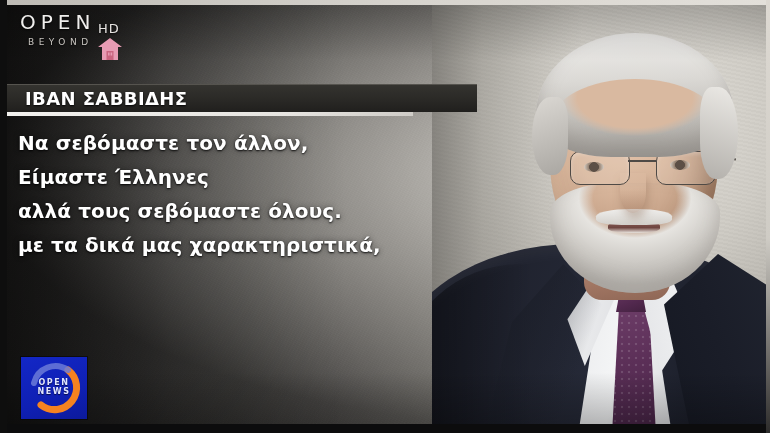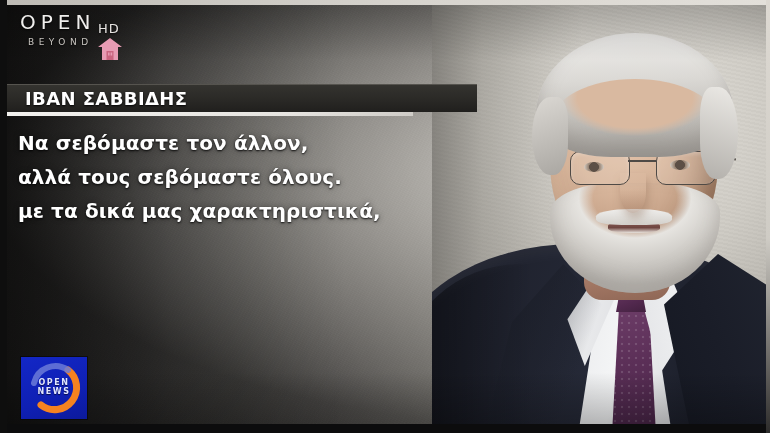--- a/index.html
+++ b/index.html
@@ -508,20 +508,21 @@
     </svg>
   </div>
 
   <div class="name-banner">
     <span class="name-text">ΙΒΑΝ ΣΑΒΒΙΔΗΣ</span>
   </div>
   <div class="name-underline"></div>
 
   <div class="quote">
     <div class="quote-line">Να σεβόμαστε τον άλλον,</div>
+    <div class="quote-line">Είμαστε Έλληνες</div>
     <div class="quote-line">αλλά τους σεβόμαστε όλους.</div>
     <div class="quote-line">με τα δικά μας χαρακτηριστικά,</div>
   </div>
 
   <div class="news-bug">
     <svg width="66" height="62" viewBox="0 0 66 62">
       <path d="M47 13 A22 22 0 1 1 20 48" fill="none" stroke="#f58220" stroke-width="7" stroke-linecap="round"></path>
       <path d="M47 13 A22 22 0 0 0 13 26" fill="none" stroke="#6b7ad8" stroke-width="6" stroke-linecap="round" opacity="0.85"></path>
     </svg>
     <div class="news-text">

